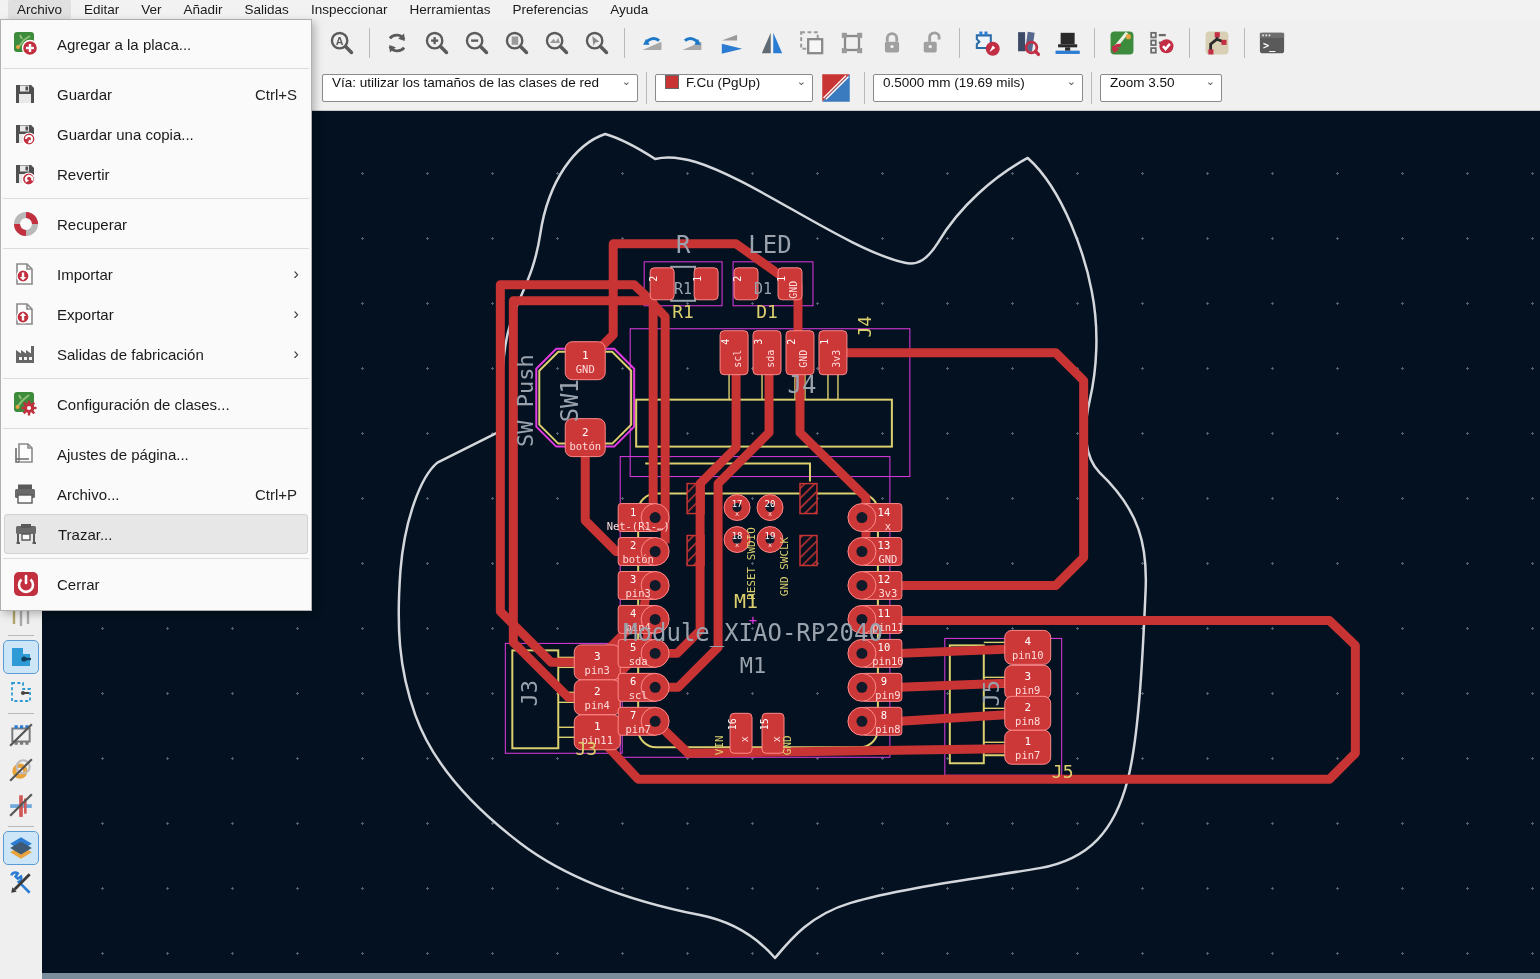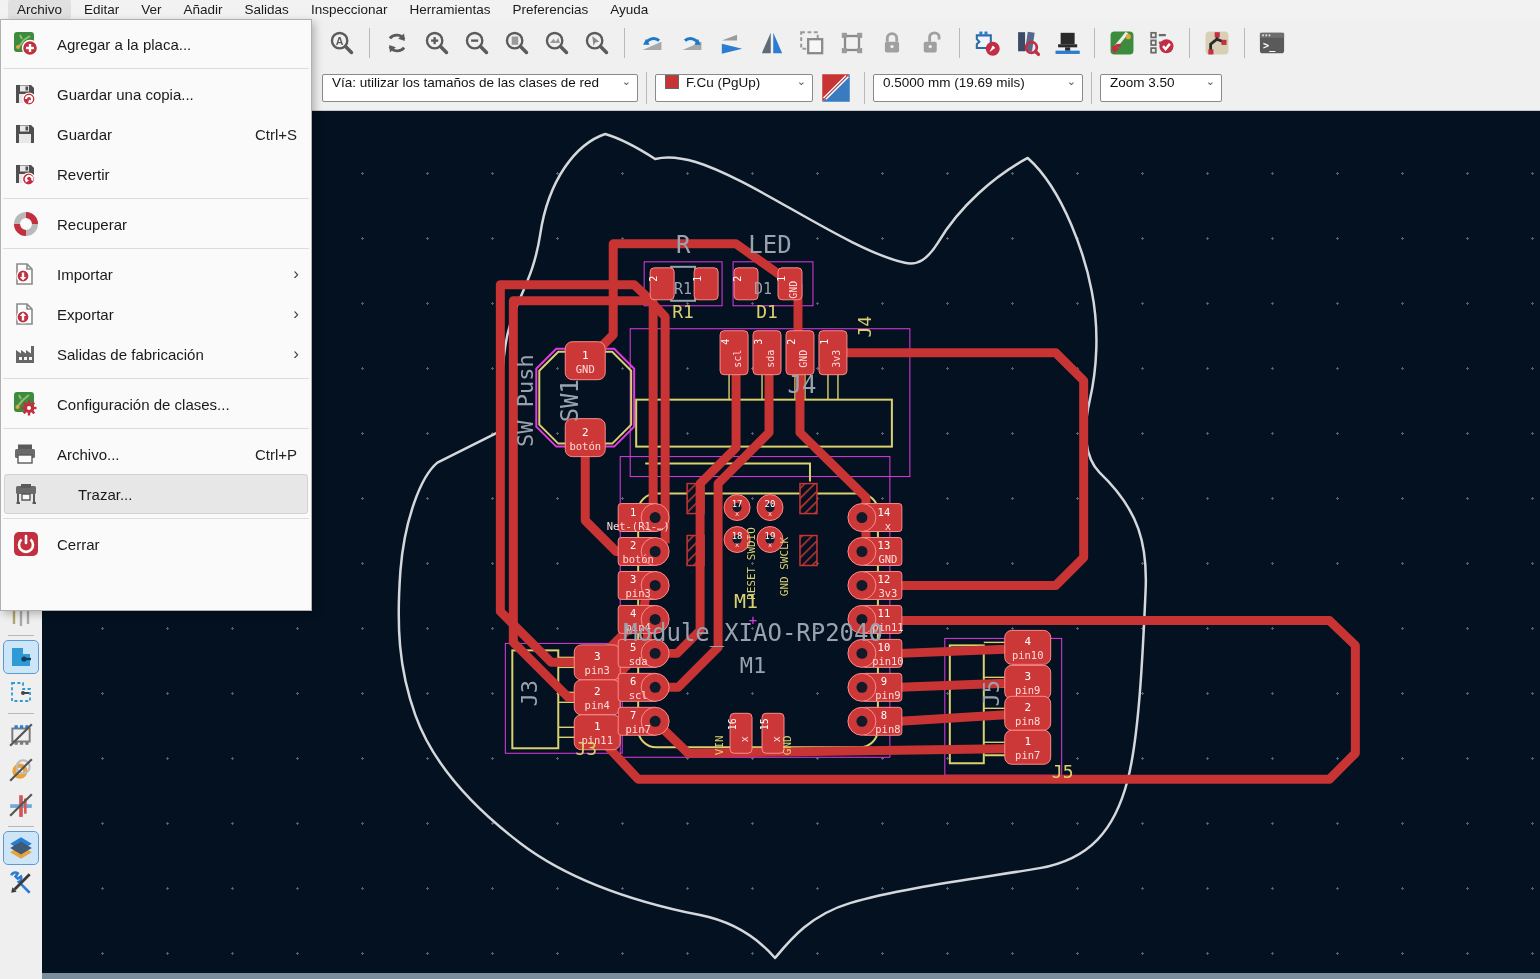--- a/index.html
+++ b/index.html
@@ -45,21 +45,21 @@
   #board-svg { position:absolute; left:0; top:0; width:100%; height:100%; }
   #hscroll { position:absolute; left:0; bottom:0; width:100%; height:6px;
     background:#8fa3b0; opacity:.85; }
 
   
   #file-menu { position:absolute; left:0; top:19px; width:312px; height:592px;
     background:#fafafa; border:1px solid #b0b0b0; box-shadow:3px 3px 8px rgba(0,0,0,.25);
     z-index:50; padding-top:4px; font-size:15px; color:#1a1a1a; }
   .mi { height:40px; display:flex; align-items:center; padding:0 10px 0 12px; }
   .mi.hover { background:#e7e7e7; border:1px solid #d2d2d2; border-radius:3px;
-    margin:0 3px; padding:0 7px 0 9px;gap:20px; }
+    margin:0 3px; padding:0 7px 0 9px; }
   .mico { width:30px; height:26px; display:flex; align-items:center; margin-right:14px; }
   .mlabel { flex:1; }
   .mshort { color:#222; margin-right:4px; }
   .msub { color:#444; font-size:17px; margin-right:2px; }
   .msep { height:1px; background:#dcdcdc; margin:4px 2px 5px 2px; }
 
   svg text { user-select:none; }
 </style>
 </head>
 <body>
@@ -604,38 +604,38 @@
     <span class="mlabel">Agregar a la placa...</span>
   </div>
   <div class="msep"></div>
   <div class="mi">
     <span class="mico">
         <svg width="24" height="24" viewBox="0 0 24 24">
           <path d="M3,3 h15 l3,3 v15 h-18 z" fill="#4f4f4f"></path>
           <rect x="7" y="3.5" width="9" height="6" fill="#e8e8e8"></rect>
           <rect x="12.5" y="4.5" width="2.6" height="4" fill="#4f4f4f"></rect>
           <rect x="6" y="12" width="12" height="9" fill="#e8e8e8"></rect>
-          <circle cx="16" cy="17" r="6" fill="#c22f3f" stroke="#fff" stroke-width="1.2"></circle>
-          <path d="M13,17 a3,3 0 1 1 3,3" fill="none" stroke="#fff" stroke-width="2"></path>
-          <polygon points="15,21.5 19,20 16,17.5" fill="#fff"></polygon>
-        </svg>
-      </span>
-    <span class="mlabel">Guardar una copia...</span>
+        </svg>
+      </span>
+    <span class="mlabel">Guardar</span>
+    <span class="mshort">Ctrl+S</span>
   </div>
   <div class="mi">
     <span class="mico">
         <svg width="24" height="24" viewBox="0 0 24 24">
           <path d="M3,3 h15 l3,3 v15 h-18 z" fill="#4f4f4f"></path>
           <rect x="7" y="3.5" width="9" height="6" fill="#e8e8e8"></rect>
           <rect x="12.5" y="4.5" width="2.6" height="4" fill="#4f4f4f"></rect>
           <rect x="6" y="12" width="12" height="9" fill="#e8e8e8"></rect>
-        </svg>
-      </span>
-    <span class="mlabel">Guardar</span>
-    <span class="mshort">Ctrl+S</span>
+          <circle cx="16" cy="17" r="6" fill="#c22f3f" stroke="#fff" stroke-width="1.2"></circle>
+          <path d="M13,17 a3,3 0 1 1 3,3" fill="none" stroke="#fff" stroke-width="2"></path>
+          <polygon points="15,21.5 19,20 16,17.5" fill="#fff"></polygon>
+        </svg>
+      </span>
+    <span class="mlabel">Guardar una copia...</span>
   </div>
   <div class="mi">
     <span class="mico">
         <svg width="24" height="24" viewBox="0 0 24 24">
           <path d="M3,3 h15 l3,3 v15 h-18 z" fill="#4f4f4f"></path>
           <rect x="7" y="3.5" width="9" height="6" fill="#e8e8e8"></rect>
           <rect x="12.5" y="4.5" width="2.6" height="4" fill="#4f4f4f"></rect>
           <rect x="6" y="12" width="12" height="9" fill="#e8e8e8"></rect>
           <circle cx="15.5" cy="17" r="6" fill="#c22f3f" stroke="#fff" stroke-width="1.2"></circle>
           <path d="M19,18.5 a3.2,3.2 0 1 0 -5,1" fill="none" stroke="#fff" stroke-width="2"></path>
@@ -710,20 +710,30 @@
           <circle cx="16" cy="17" r="5" fill="#c22f3f"></circle>
           <circle cx="16" cy="17" r="2" fill="#fff"></circle>
         </svg>
       </span>
     <span class="mlabel">Configuración de clases...</span>
   </div>
   <div class="msep"></div>
   <div class="mi">
     <span class="mico">
         <svg width="24" height="24" viewBox="0 0 24 24">
+          <path d="M6,2 h9 l4,4 v14 h-13 z" fill="#fdfdfd" stroke="#8a8a8a" stroke-width="1.6"></path>
+          <path d="M15,2 v4 h4" fill="none" stroke="#8a8a8a" stroke-width="1.6"></path>
+          <path d="M3,6 v14 h3 M3,17 h13" fill="none" stroke="#6a6a6a" stroke-width="1.6"></path>
+        </svg>
+      </span>
+    <span class="mlabel">Ajustes de página...</span>
+  </div>
+  <div class="mi">
+    <span class="mico">
+        <svg width="24" height="24" viewBox="0 0 24 24">
           <rect x="5" y="2.5" width="14" height="5" fill="#5a5a5a"></rect>
           <rect x="2" y="7" width="20" height="9" rx="1.5" fill="#6a6a6a"></rect>
           <rect x="5" y="13" width="14" height="8" fill="#fdfdfd" stroke="#5a5a5a" stroke-width="1.4"></rect>
         </svg>
       </span>
     <span class="mlabel">Archivo...</span>
     <span class="mshort">Ctrl+P</span>
   </div>
   <div class="mi hover">
     <span class="mico">

